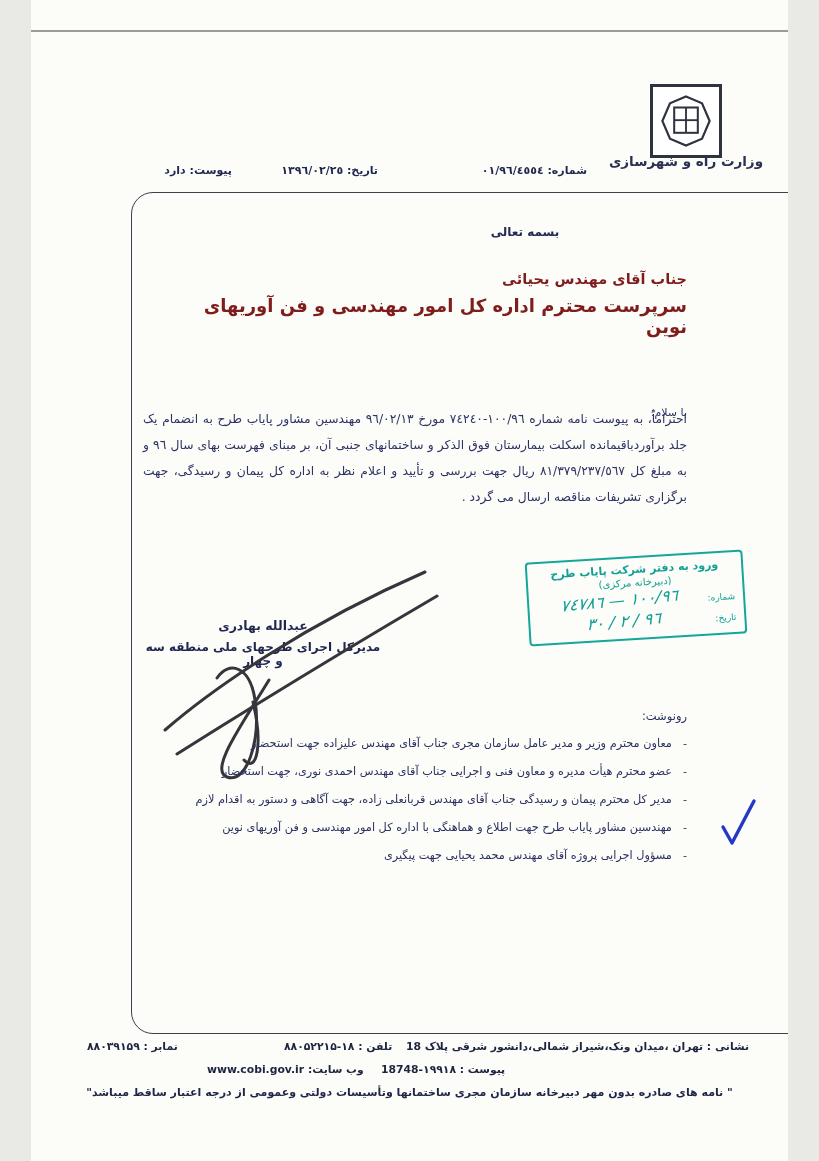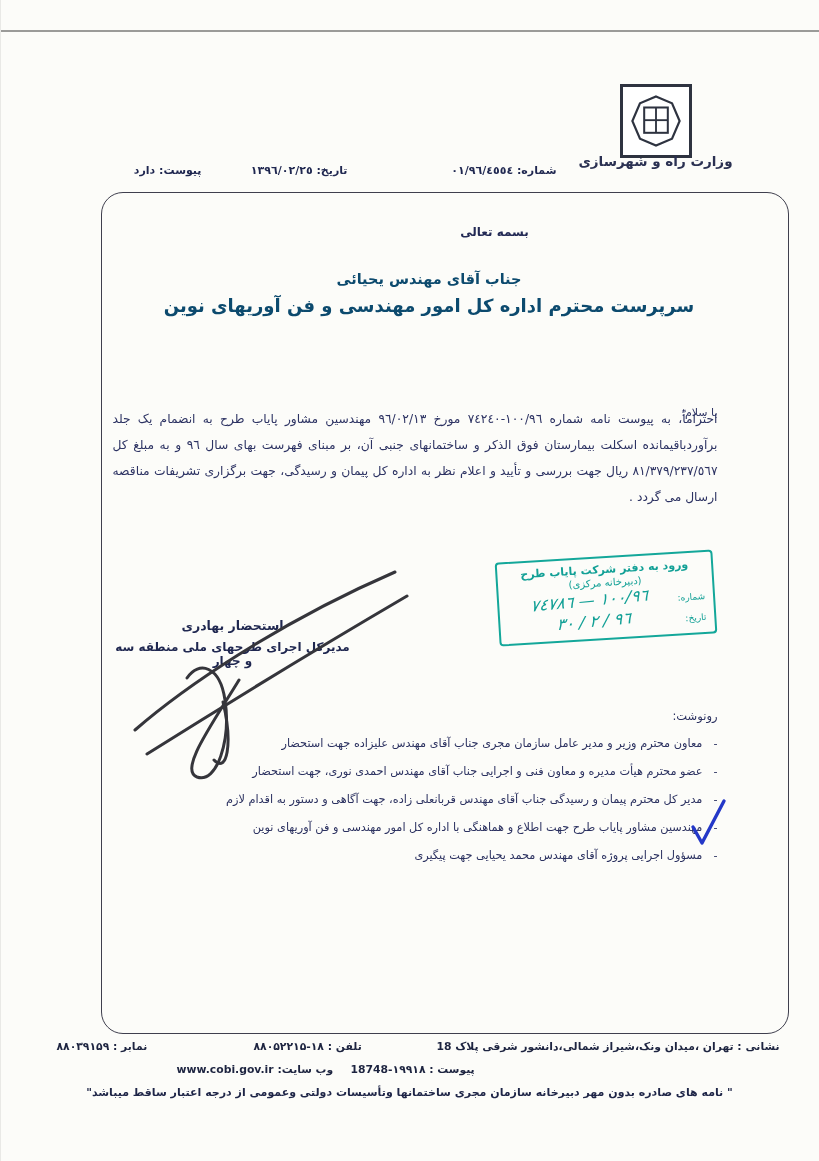--- a/index.html
+++ b/index.html
@@ -1,17 +1,17 @@
 <!DOCTYPE html>
 <html lang="fa"><head>
 <meta charset="utf-8">
 <style>
   html,body{margin:0;padding:0;background:#e9e9e6;}
   .page{
-    position:relative;width:818px;height:1161px;margin:0 auto;
+    position:relative;width:757px;height:1161px;margin:0 auto;
     background:#fcfcf9;overflow:hidden;
     font-family:"DejaVu Sans",sans-serif;color:#262c5e;
   }
   .artifact-line{position:absolute;top:30px;left:0;width:100%;height:2px;background:#4b4b4b;opacity:.55;}
 
   
   .logo{position:absolute;left:619px;top:84px;width:66px;height:68px;border:3px solid #2e3340;background:#fff;
         display:flex;align-items:center;justify-content:center;}
   .ministry{position:absolute;left:535px;top:153px;width:240px;text-align:center;
             font-weight:bold;font-size:13.5px;color:#2b3152;}
@@ -23,21 +23,21 @@
   .meta-attachment{left:106px;width:95px;text-align:right;}
   .num{direction:ltr;unicode-bidi:isolate;}
 
   
   .frame{position:absolute;left:100px;top:192px;width:686px;height:840px;
          border:1.6px solid #3f3f4e;border-radius:22px;}
 
   .besmele{position:absolute;left:428px;top:225px;width:132px;text-align:center;
            font-weight:bold;font-size:12px;color:#232a55;}
 
-  .addressee{position:absolute;right:101px;left:140px;top:271px;direction:rtl;text-align:center;color:#0c4a6e;}
+  .addressee{position:absolute;right:101px;left:140px;top:271px;direction:rtl;text-align:right;color:#7f1d1d;}
   .addr-name{font-size:14.5px;font-weight:bold;margin-bottom:8px;}
   .addr-title{font-size:18px;font-weight:bold;margin-bottom:8px;}
   .addr-subject{font-size:13px;font-weight:bold;}
 
   .salutation{position:absolute;right:101px;top:377px;direction:rtl;font-size:11px;color:#2d3363;margin-top:29px;}
 
   .body-par{position:absolute;left:112px;right:101px;top:394px;direction:rtl;
             text-align:justify;font-size:12.3px;line-height:26px;color:#2d3363;}
 
   
@@ -125,21 +125,21 @@
       <span class="stamp-lbl">شماره:</span>
       <span class="stamp-hand">١٠٠/٩٦ — ٧٤٧٨٦</span>
     </div>
     <div class="stamp-row">
       <span class="stamp-lbl">تاریخ:</span>
       <span class="stamp-hand">٩٦ / ٢ / ٣٠</span>
     </div>
   </div>
 
   <div class="sig-block">
-    <div class="sig-name">استحضار بهادری</div>
+    <div class="sig-name">عبدالله بهادری</div>
     <div class="sig-title">مدیرکل اجرای طرحهای ملی منطقه سه و چهار</div>
   </div>
   <svg class="sig-svg" viewBox="0 0 305 235">
     <g fill="none" stroke="#35353b" stroke-width="3" stroke-linecap="round">
       <path d="M18 172 C 64 132, 158 66, 278 14"></path>
       <path d="M30 196 C 100 152, 208 86, 290 38"></path>
       <path d="M122 122 C 94 168, 62 212, 80 219 C 100 226, 114 182, 108 142 C 103 108, 82 102, 70 120"></path>
       <path d="M106 144 C 116 186, 110 216, 97 202"></path>
     </g>
   </svg>

